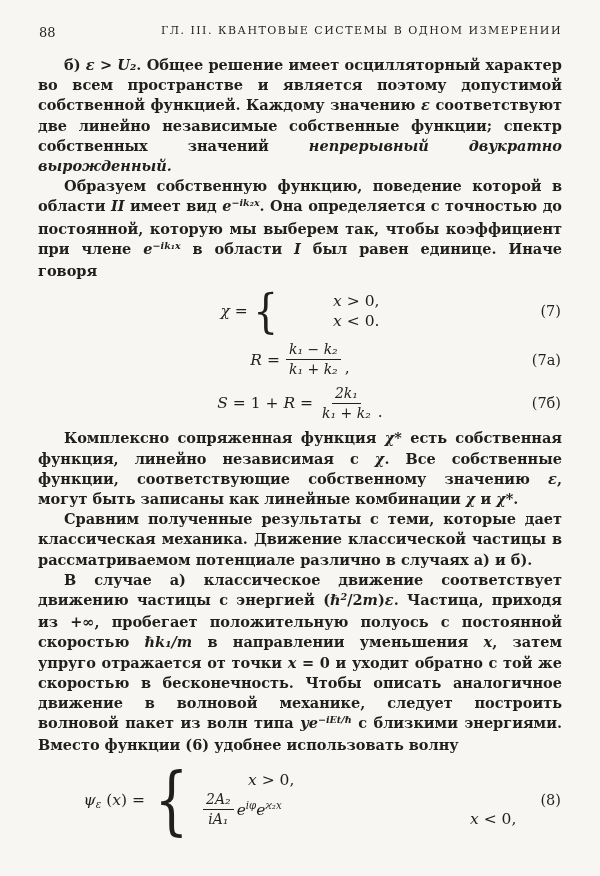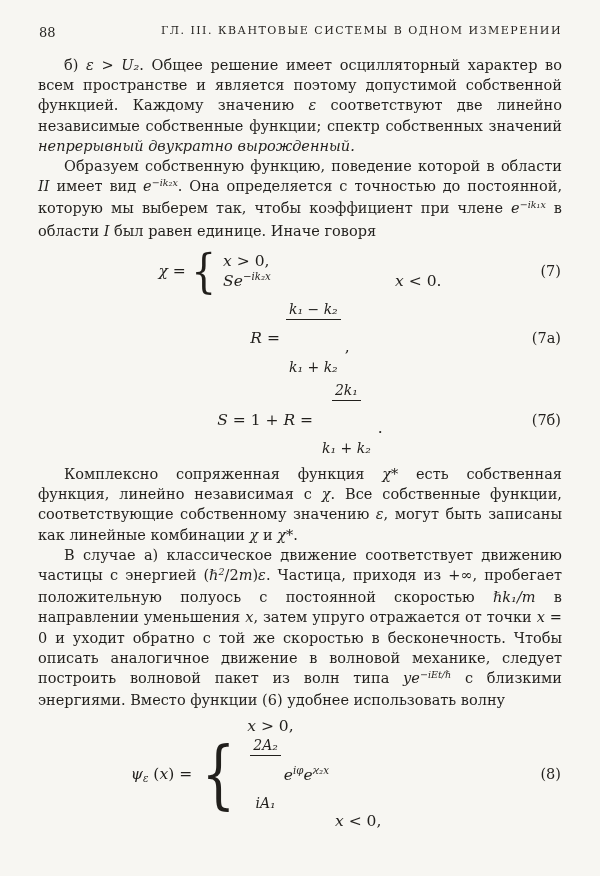--- a/index.html
+++ b/index.html
@@ -24,20 +24,21 @@
   .pagenum{position:absolute;left:1px;top:1px;font-size:13px;}
   .runhead{text-align:right;font-size:11px;letter-spacing:1.5px;white-space:nowrap;}
 
   
   p.body{
     margin:0;
     font-size:14.5px;
     line-height:20.2px;
     text-align:justify;
     text-justify:inter-word;
+    font-weight:bold;
   }
   p.indent{text-indent:26px;}
 
   
   .r-p{}
   .r-i{font-style:italic;}
   .r-sup{font-style:italic;font-size:66%;position:relative;top:-0.55em;white-space:nowrap;}
   .r-sub{font-style:italic;font-size:66%;position:relative;top:0.30em;}
 
   
@@ -45,36 +46,36 @@
     position:relative;
     display:flex;align-items:center;justify-content:center;
     font-size:15.5px;
     margin:7px 0;
   }
   .eqnum{position:absolute;right:1px;top:50%;transform:translateY(-50%);font-size:14.5px;}
   .fline{display:inline-flex;align-items:center;}
   .lhs{margin-right:3px;white-space:nowrap;}
   .rows{display:flex;flex-direction:column;row-gap:2px;margin-left:5px;}
   .row{display:flex;align-items:baseline;}
-  .rowc{align-items:center;flex-direction:column;}
+  .rowc{align-items:flex-end;}
   .expr{white-space:nowrap;}
   .expr7{min-width:172px;}
   .expr8{min-width:222px;}
-  .cond{white-space:nowrap;}
+  .cond{white-space:nowrap;margin-left:48px;}
   .brace{
     font-family:"DejaVu Serif",serif;line-height:1;align-self:center;
     font-weight:400;color:var(--ink);
   }
   .b2{font-size:46px;transform:scaleX(0.85);}
   .b3{font-size:74px;transform:scaleX(0.72);}
 
   
   .frac{
     display:inline-flex;flex-direction:column;align-items:center;
-    line-height:1.2;font-size:14px;margin:0 3px;vertical-align:middle;gap:38px;
+    line-height:1.2;font-size:14px;margin:0 3px;vertical-align:middle;
   }
   .frac .num{padding:0 3px 1px;border-bottom:1.2px solid var(--ink);white-space:nowrap;}
   .frac .den{padding:1px 3px 0;white-space:nowrap;}
   .trail{position:relative;top:0.55em;margin-left:1px;}
 </style>
 </head>
 <body>
 
 <div class="page">
   <div class="content">
@@ -90,21 +91,20 @@
 
     <div class="formula">
       <span class="fline">
         <span class="lhs"><span class="r-i">χ</span><span class="r-p"> = </span></span>
         <span class="brace b2">{</span>
         <span class="rows">
           <span class="row">
             <span class="cond"><span class="r-i">x</span><span class="r-p"> &gt; 0,</span></span>
           </span>
           <span class="row">
-            <span class="expr expr7"><span class="r-i">Se</span><span class="r-sup">−ik₂x</span></span>
             <span class="cond"><span class="r-i">x</span><span class="r-p"> &lt; 0.</span></span>
           </span>
         </span>
       </span>
       <span class="eqnum">(7)</span>
     </div>
 
 
     <div class="formula">
       <span class="fline">
@@ -126,20 +126,21 @@
           <span class="num r-i">2k₁</span>
           <span class="den r-i">k₁ + k₂</span>
         </span>
         <span class="trail">.</span>
       </span>
       <span class="eqnum">(7б)</span>
     </div>
 
     <p class="body indent"><span class="r-p">Комплексно сопряженная функция </span><span class="r-i">χ*</span><span class="r-p"> есть собственная функция, линейно независимая с </span><span class="r-i">χ</span><span class="r-p">. Все собственные функции, соответствующие собственному значению </span><span class="r-i">ε</span><span class="r-p">, могут быть записаны как линейные комбинации </span><span class="r-i">χ</span><span class="r-p"> и </span><span class="r-i">χ*</span><span class="r-p">.</span></p>
 
+    <p class="body indent"><span class="r-p">Сравним полученные результаты с теми, которые дает классическая механика. Движение классической частицы в рассматриваемом потенциале различно в случаях а) и б).</span></p>
 
     <p class="body indent"><span class="r-p">В случае а) классическое движение соответствует движению частицы с энергией (</span><span class="r-i">ℏ</span><span class="r-sup">2</span><span class="r-p">/2</span><span class="r-i">m</span><span class="r-p">)</span><span class="r-i">ε</span><span class="r-p">. Частица, приходя из +∞, пробегает положительную полуось с постоянной скоростью </span><span class="r-i">ℏk₁/m</span><span class="r-p"> в направлении уменьшения </span><span class="r-i">x</span><span class="r-p">, затем упруго отражается от точки </span><span class="r-i">x</span><span class="r-p"> = 0 и уходит обратно с той же скоростью в бесконечность. Чтобы описать аналогичное движение в волновой механике, следует построить волновой пакет из волн типа </span><span class="r-i">ye</span><span class="r-sup">−iEt/ℏ</span><span class="r-p"> с близкими энергиями. Вместо функции (6) удобнее использовать волну</span></p>
 
     <div class="formula">
       <span class="fline">
         <span class="lhs"><span class="r-i">ψ</span><span class="r-sub">ε</span><span class="r-p"> (</span><span class="r-i">x</span><span class="r-p">) = </span></span>
         <span class="brace b3">{</span>
         <span class="rows">
           <span class="row">
             <span class="cond"><span class="r-i">x</span><span class="r-p"> &gt; 0,</span></span>

